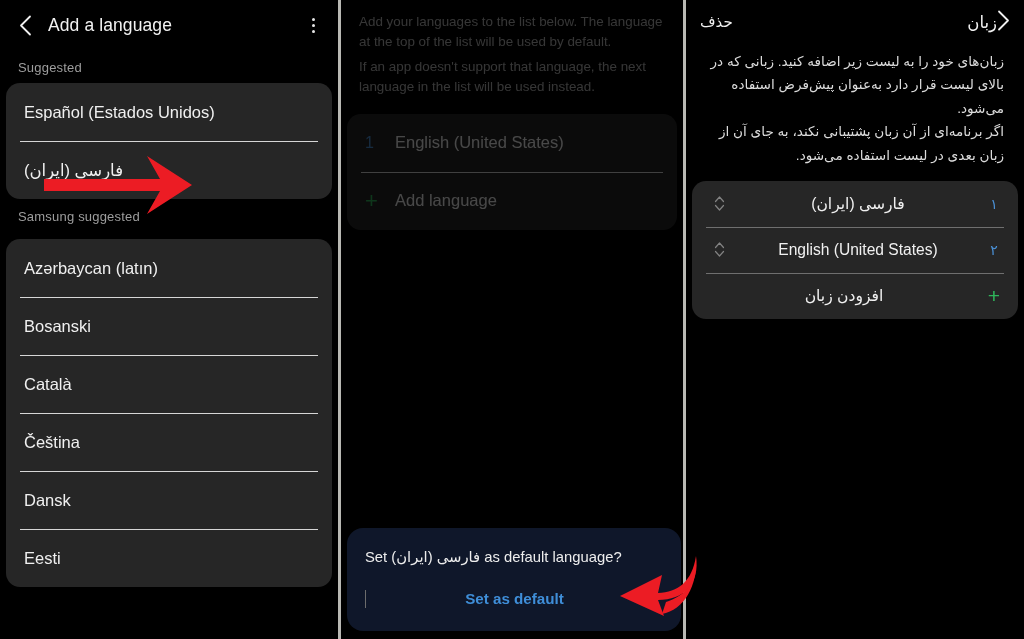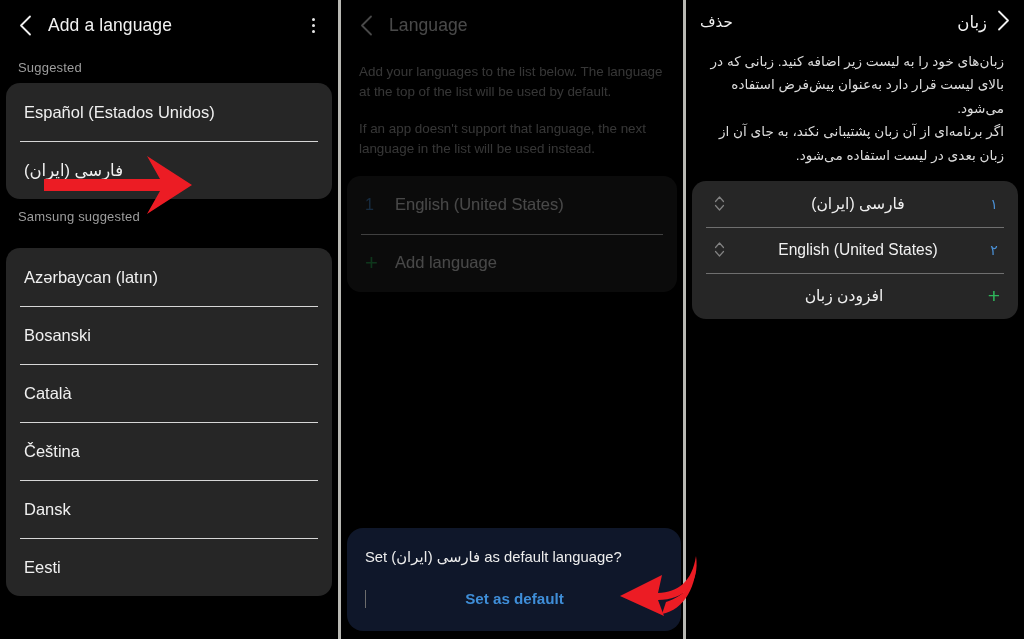--- a/index.html
+++ b/index.html
@@ -89,34 +89,34 @@
   }
   .row + .row::before {
     content: "";
     position: absolute;
     left: 14px; right: 14px; top: 0;
     height: 1px;
     background: #d6d6d6;
   }
 
   
-  .left-list-card { margin-top: 16px; }
+  .left-list-card { margin-top: 7px; }
   .row-farsi { justify-content: flex-end; direction: rtl; }
 
   
   .panel-mid .dim {
     filter: brightness(.30);
   }
   .desc {
     padding: 12px 18px 16px 18px;
     font-size: 13.4px;
     line-height: 1.52;
     color: #b4b4b4;
   }
-  .desc p + p { margin-top: 16px; }
+  .desc p + p { margin-top: 4px; }
   .num-badge {
     color: #4a8fd4;
     font-size: 16px;
     width: 20px;
     flex: 0 0 auto;
   }
   .plus-icon {
     color: #2fb45a;
     font-size: 22px;
     line-height: 1;
@@ -167,21 +167,21 @@
   
   .panel-right { direction: rtl; }
   .appbar-rtl {
     height: 44px;
     display: flex;
     align-items: center;
     padding: 0 14px;
     direction: rtl;
   }
   .appbar-rtl .title {
-    font-size: 16.5px; color: #f2f2f2; margin-right: 10px;
+    font-size: 16.5px; color: #f2f2f2; 
   }
   .appbar-rtl .spacer { flex: 1 1 auto; }
   .appbar-rtl .action {
     font-size: 15px; color: #f2f2f2; white-space: nowrap;
   }
   .desc-rtl {
     direction: rtl;
     text-align: right;
     padding: 6px 20px 14px 20px;
     font-size: 13.6px;
@@ -304,28 +304,20 @@
       </div>
     </div>
 
   </div>
 
   <div class="divider-v"></div>
 
   <div class="panel panel-mid">
 
     <div class="dim">
-      <div class="appbar">
-        <span class="back-chev">
-          <svg width="13" height="21" viewBox="0 0 13 21" fill="none">
-            <path d="M11 1.5 L2 10.5 L11 19.5" stroke="#f0f0f0" stroke-width="1.8" stroke-linecap="round" stroke-linejoin="round"></path>
-          </svg>
-        </span>
-        <span class="title">Language</span>
-      </div>
 
       <div class="desc">
         <p>Add your languages to the list below. The language at the top of the list will be used by default.</p>
         <p>If an app doesn't support that language, the next language in the list will be used instead.</p>
       </div>
 
       <div class="card">
         <div class="row">
           <span class="num-badge">1</span>
           <span class="label-txt">English (United States)</span>

